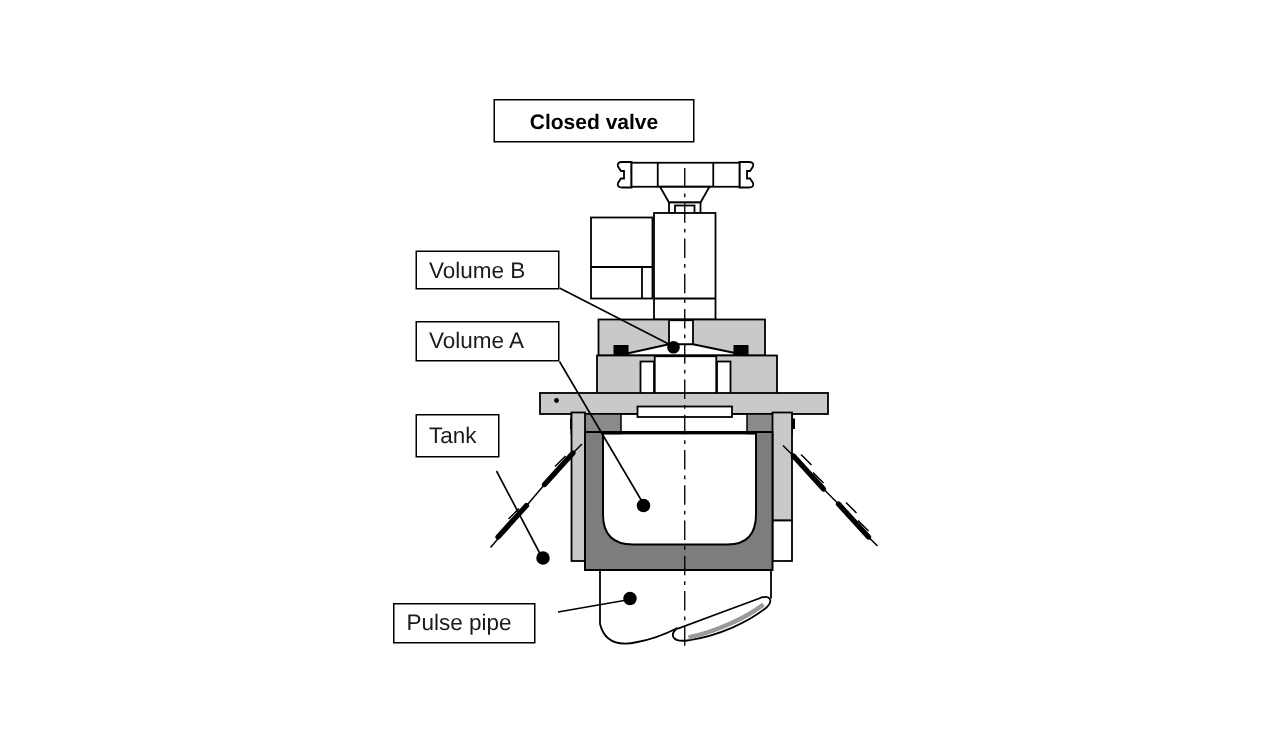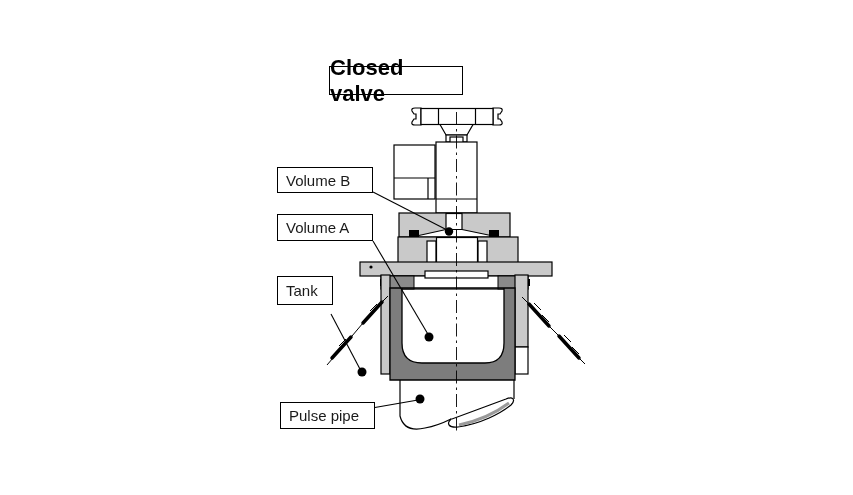--- a/index.html
+++ b/index.html
@@ -25,21 +25,21 @@
     border:1.4px solid var(--label-border,#000);
     background:#fff;color:#1a1a1a;
     display:flex;align-items:center;
     font-size:15px;padding-left:8px;
   }
   .title-box{
     position:absolute;box-sizing:border-box;
     border:1.6px solid var(--label-border,#000);
     background:#fff;color:#000;
     display:flex;align-items:center;justify-content:center;
-    font-size:22px;font-weight:bold;
+    font-size:14px;font-weight:bold;
   }
 </style>
 </head>
 <body>
 
 <div class="stage">
 
   <svg width="853" height="495" viewBox="0 0 853 495">
 
     <g>
@@ -151,15 +151,15 @@
   </svg>
 
   <div class="title-box" style="left:329px;top:66px;width:134px;height:29px;">Closed valve</div>
 
   <div class="callout" style="left:277px;top:167px;width:96px;height:26px;">Volume B</div>
 
   <div class="callout" style="left:277px;top:214px;width:96px;height:27px;">Volume A</div>
 
   <div class="callout" style="left:277px;top:276px;width:56px;height:29px;">Tank</div>
 
-  <div class="callout" style="left:280px;top:402px;width:95px;height:27px;">Pulse pipe</div>
+  <div class="callout" style="left:262px;top:402px;width:95px;height:27px;">Pulse pipe</div>
 
 </div>
 
 </body></html>

